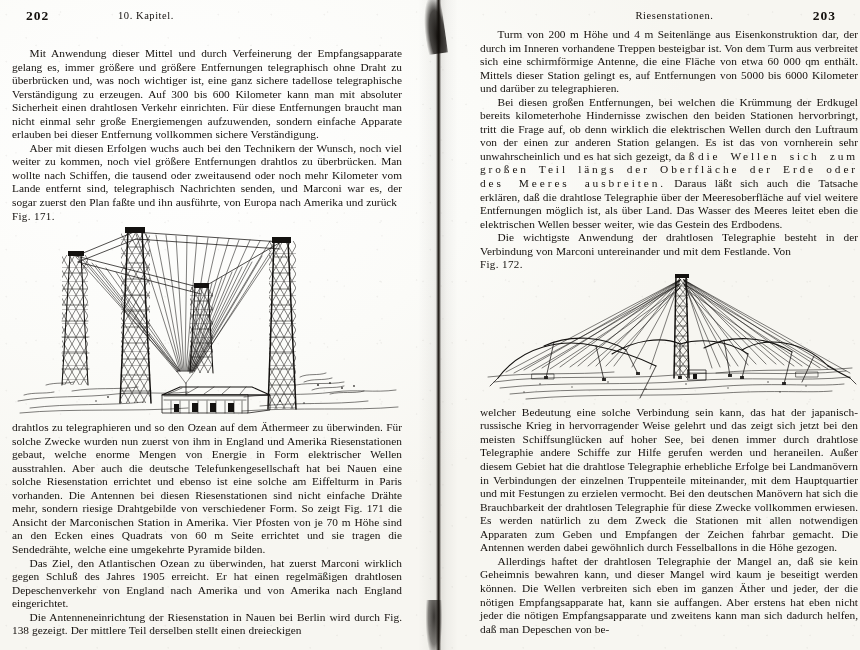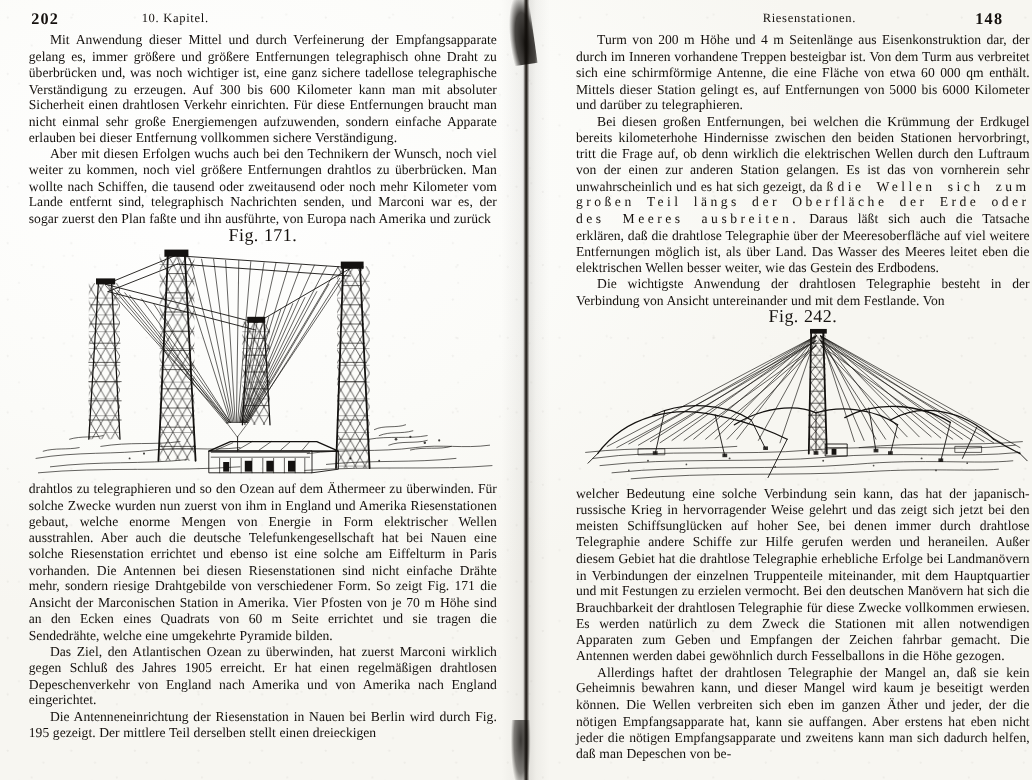--- a/index.html
+++ b/index.html
@@ -71,31 +71,31 @@
   #left-page .rh-title{left:-34px;}
   #right-page .rh-title{left:24px;}
 
   .col{
     position:absolute;top:28px;
     font-size:11.35px;line-height:13.55px;
     text-align:justify;text-justify:inter-word;
     -webkit-hyphens:none;hyphens:none;
     word-spacing:.2px;
   }
-  #left-col{left:24px;width:390px;}
+  #left-col{left:12px;width:390px;margin-top:19px;}
   #right-col{left:39px;width:378px;}
 
   p{margin:0;text-indent:1.55em;}
   p.noindent{text-indent:0;}
   .sp{letter-spacing:2.9px;word-spacing:4px;}
 
   
   .figure{margin:0;padding:0;}
   .figcap{
-    text-align:center;font-size:15px;letter-spacing:.35px;
+    text-align:left;font-size:11px;letter-spacing:.35px;
     margin:0;padding:0;text-indent:0;
   }
   .plate{position:relative;width:100%;}
   .plate svg{display:block;width:100%;height:100%;}
   #fig171-wrap{height:196px;margin-top:2px;}
   #fig172-wrap{height:132px;margin-top:2px;}
 
   .ink{stroke:#141210;fill:none;stroke-linecap:round;stroke-linejoin:round;}
   .hair{stroke-width:.55;}
   .thin{stroke-width:.75;}
@@ -263,43 +263,43 @@
                 <circle cx="84" cy="176" r=".8"></circle>
               <circle cx="268" cy="176" r=".9"></circle>
                 <circle cx="292" cy="178" r=".8"></circle>
             </g>
           </svg>
         </div>
       </figure>
 
       <p class="noindent">drahtlos zu telegraphieren und so den Ozean auf dem Äthermeer zu überwinden. Für solche Zwecke wurden nun zuerst von ihm in England und Amerika Riesenstationen gebaut, welche enorme Mengen von Energie in Form elektrischer Wellen ausstrahlen. Aber auch die deutsche Telefunkengesellschaft hat bei Nauen eine solche Riesenstation errichtet und ebenso ist eine solche am Eiffelturm in Paris vorhanden. Die Antennen bei diesen Riesenstationen sind nicht einfache Drähte mehr, sondern riesige Drahtgebilde von verschiedener Form. So zeigt Fig. 171 die Ansicht der Marconischen Station in Amerika. Vier Pfosten von je 70 m Höhe sind an den Ecken eines Quadrats von 60 m Seite errichtet und sie tragen die Sendedrähte, welche eine umgekehrte Pyramide bilden.</p>
       <p>Das Ziel, den Atlantischen Ozean zu überwinden, hat zuerst Marconi wirklich gegen Schluß des Jahres 1905 erreicht. Er hat einen regelmäßigen drahtlosen Depeschenverkehr von England nach Amerika und von Amerika nach England eingerichtet.</p>
-      <p>Die Antenneneinrichtung der Riesenstation in Nauen bei Berlin wird durch Fig. 195 gezeigt. Der mittlere Teil derselben stellt einen dreieckigen</p>
+      <p>Die Antenneneinrichtung der Riesenstation in Nauen bei Berlin wird durch Fig. 138 gezeigt. Der mittlere Teil derselben stellt einen dreieckigen</p>
     </div>
   </div>
 
   <div class="page-side" id="right-page">
 
     <div class="running-head">
       <div class="rh-inner">
         <span class="rh-title">Riesenstationen.</span>
-        <span class="folio">148</span>
+        <span class="folio">203</span>
       </div>
     </div>
 
     <div class="col" id="right-col">
 
       <p>Turm von 200 m Höhe und 4 m Seitenlänge aus Eisenkonstruktion dar, der durch im Inneren vorhandene Treppen besteigbar ist. Von dem Turm aus verbreitet sich eine schirmförmige Antenne, die eine Fläche von etwa 60 000 qm enthält. Mittels dieser Station gelingt es, auf Entfernungen von 5000 bis 6000 Kilometer und darüber zu telegraphieren.</p>
 
       <p><span>Bei diesen großen Entfernungen, bei welchen die Krümmung der Erdkugel bereits kilometerhohe Hindernisse zwischen den beiden Stationen hervorbringt, tritt die Frage auf, ob denn wirklich die elektrischen Wellen durch den Luftraum von der einen zur anderen Station gelangen. Es ist das von vornherein sehr unwahrscheinlich und es hat sich gezeigt, da ß</span> <span class="sp">die Wellen sich zum großen Teil längs der Oberfläche der Erde oder des Meeres ausbreiten.</span> <span>Daraus läßt sich auch die Tatsache erklären, daß die drahtlose Telegraphie über der Meeresoberfläche auf viel weitere Entfernungen möglich ist, als über Land. Das Wasser des Meeres leitet eben die elektrischen Wellen besser weiter, wie das Gestein des Erdbodens.</span></p>
 
-      <p>Die wichtigste Anwendung der drahtlosen Telegraphie besteht in der Verbindung von Ansicht untereinander und mit dem Festlande. Von</p>
+      <p>Die wichtigste Anwendung der drahtlosen Telegraphie besteht in der Verbindung von Marconi untereinander und mit dem Festlande. Von</p>
 
       <figure class="figure">
-        <figcaption class="figcap">Fig. 242.</figcaption>
+        <figcaption class="figcap">Fig. 172.</figcaption>
 
         <div class="plate" id="fig172-wrap">
           <svg viewBox="0 0 378 132" preserveAspectRatio="none" aria-hidden="true">
             <defs>
               <pattern id="lat2" width="7" height="9" patternUnits="userSpaceOnUse">
                 <path class="ink hair" d="M0 0 L7 9 M7 0 L0 9"></path>
               </pattern>
             </defs>
 
             <g class="ink hair">

